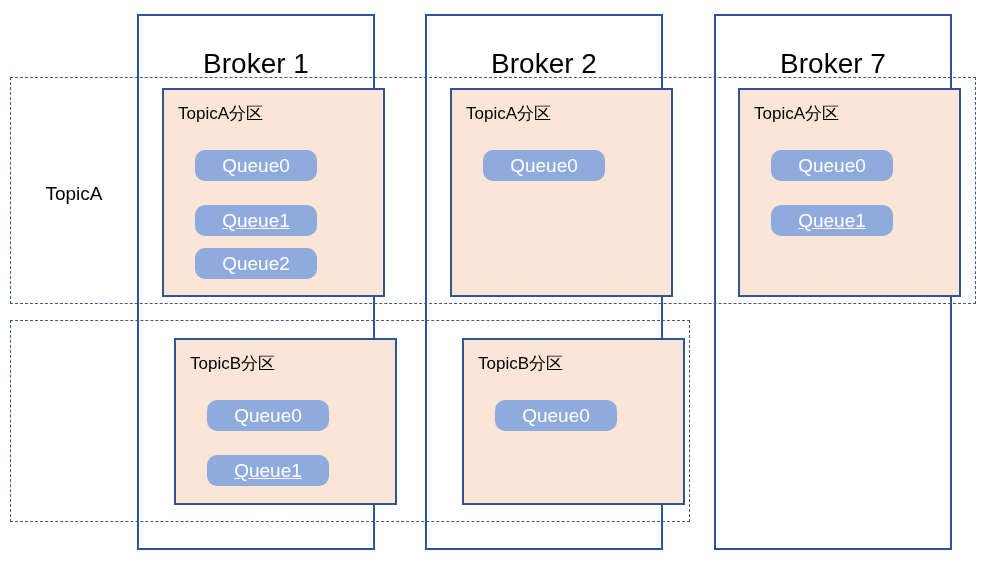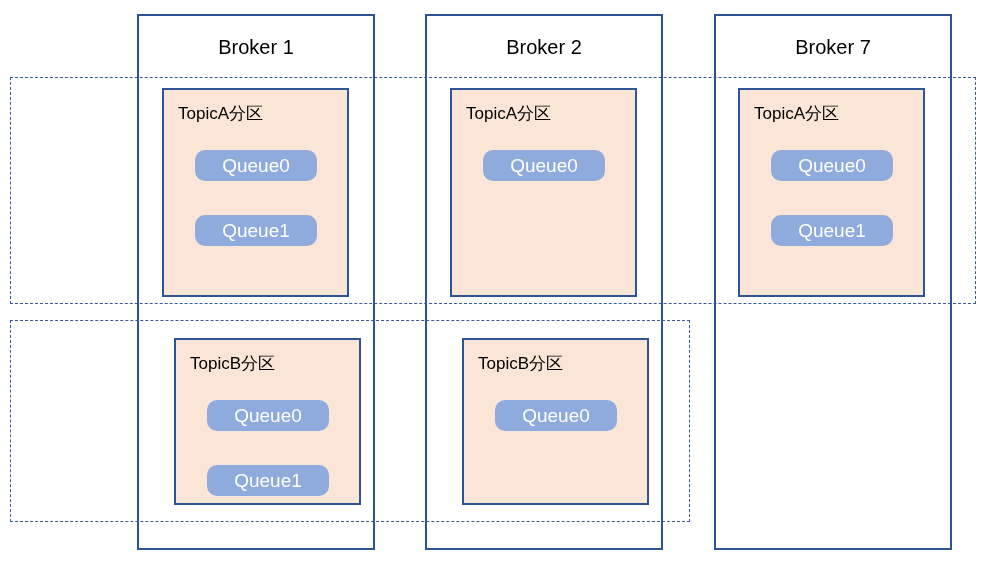--- a/index.html
+++ b/index.html
@@ -29,23 +29,23 @@
     top: 14px;
     width: 238px;
     height: 536px;
     border: 2px solid var(--line);
     background: transparent;
   }
   .broker.b1 { left: 137px; }
   .broker.b2 { left: 425px; }
   .broker.b3 { left: 714px; }
   .broker-title {
-    margin-top: 20px;
+    margin-top: 32px;
     text-align: center;
-    font-size: 20px;
+    font-size: 28px;
     color: var(--text);
   }
 
   
   .topic-region {
     position: absolute;
     border: 1.5px dashed var(--dash-line);
     background: transparent;
   }
   .topic-region.tA { left: 10px; top: 77px;  width: 966px; height: 227px; }
@@ -58,21 +58,21 @@
     text-align: center;
     font-size: 19px;
     color: var(--text);
   }
   .topic-label.tA { top: 183px; }
   .topic-label.tB { top: 409px; }
 
   
   .partition {
     position: absolute;
-    width: 187px;
+    width: 223px;
     border: 2px solid var(--line);
     background: var(--partition-fill);
   }
   .partition.rowA { top: 88px;  height: 209px; }
   .partition.rowB { top: 338px; height: 167px; margin-left: 12px; }
   .partition.c1 { left: 162px; }
   .partition.c2 { left: 450px; }
   .partition.c3 { left: 738px; }
 
   .partition-label {
@@ -91,45 +91,47 @@
     width: 122px;
     height: 31px;
     line-height: 31px;
     border-radius: 10px;
     background: var(--queue-fill);
     color: var(--queue-text);
     font-size: 19px;
     text-align: center;
   }
   .queue.q0 { top: 60px; }
-  .queue.q1 { top: 125px; }
+  .queue.q1 { top: 115px; text-decoration: underline; }
   .queue.q2 { top: 158px; }
 </style>
 </head>
 <body>
 
 <div class="canvas">
 
   <div class="broker b1">
     <div class="broker-title">Broker 1</div>
   </div>
   <div class="broker b2">
     <div class="broker-title">Broker 2</div>
   </div>
   <div class="broker b3">
     <div class="broker-title">Broker 7</div>
   </div>
 
   <div class="topic-region tA"></div>
   <div class="topic-region tB"></div>
+  <div class="topic-label tA">TopicA</div>
 
   <div class="partition rowA c1">
     <div class="partition-label">TopicA分区</div>
     <div class="queue q0">Queue0</div>
     <div class="queue q1">Queue1</div>
+    <div class="queue q2">Queue2</div>
   </div>
   <div class="partition rowA c2">
     <div class="partition-label">TopicA分区</div>
     <div class="queue q0">Queue0</div>
   </div>
   <div class="partition rowA c3">
     <div class="partition-label">TopicA分区</div>
     <div class="queue q0">Queue0</div>
     <div class="queue q1">Queue1</div>
   </div>

